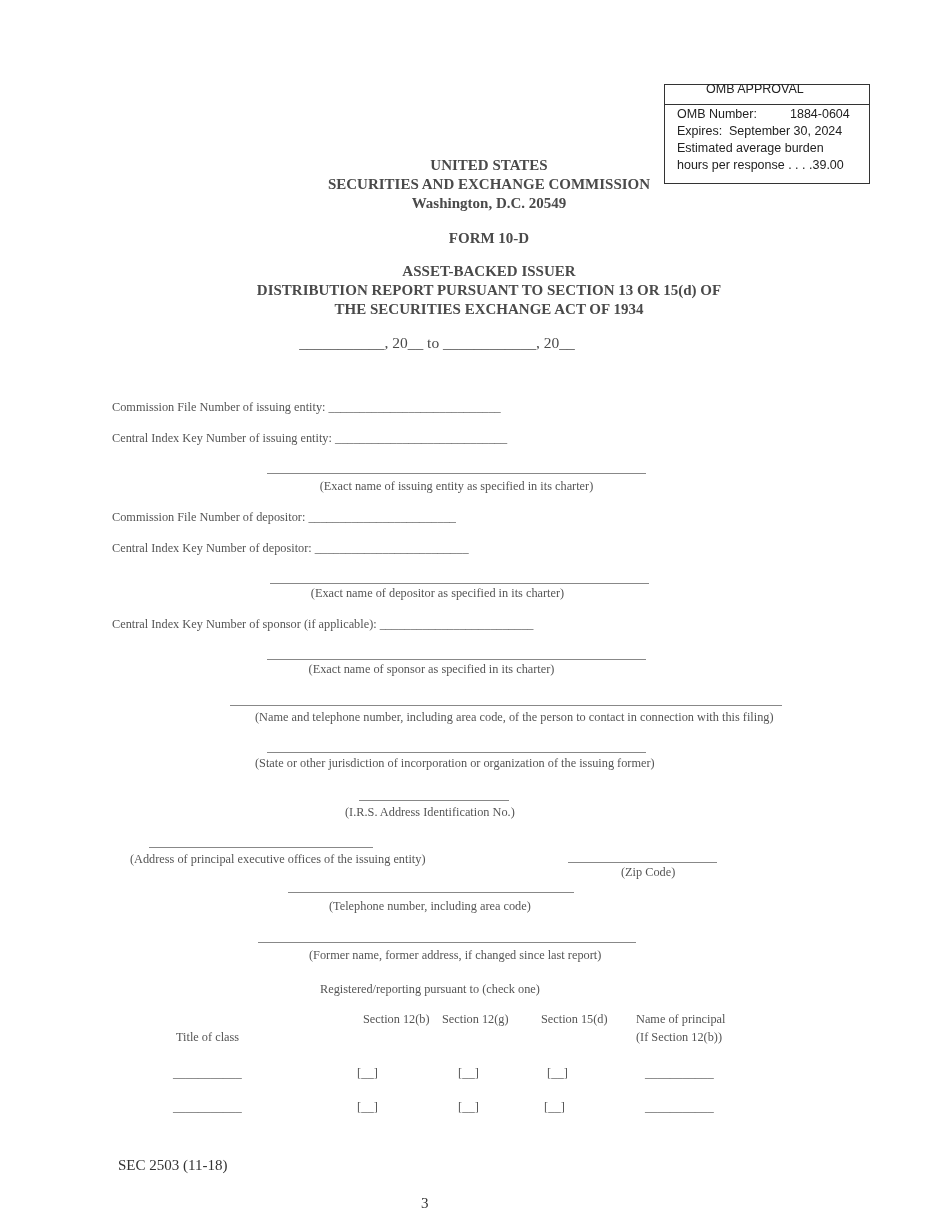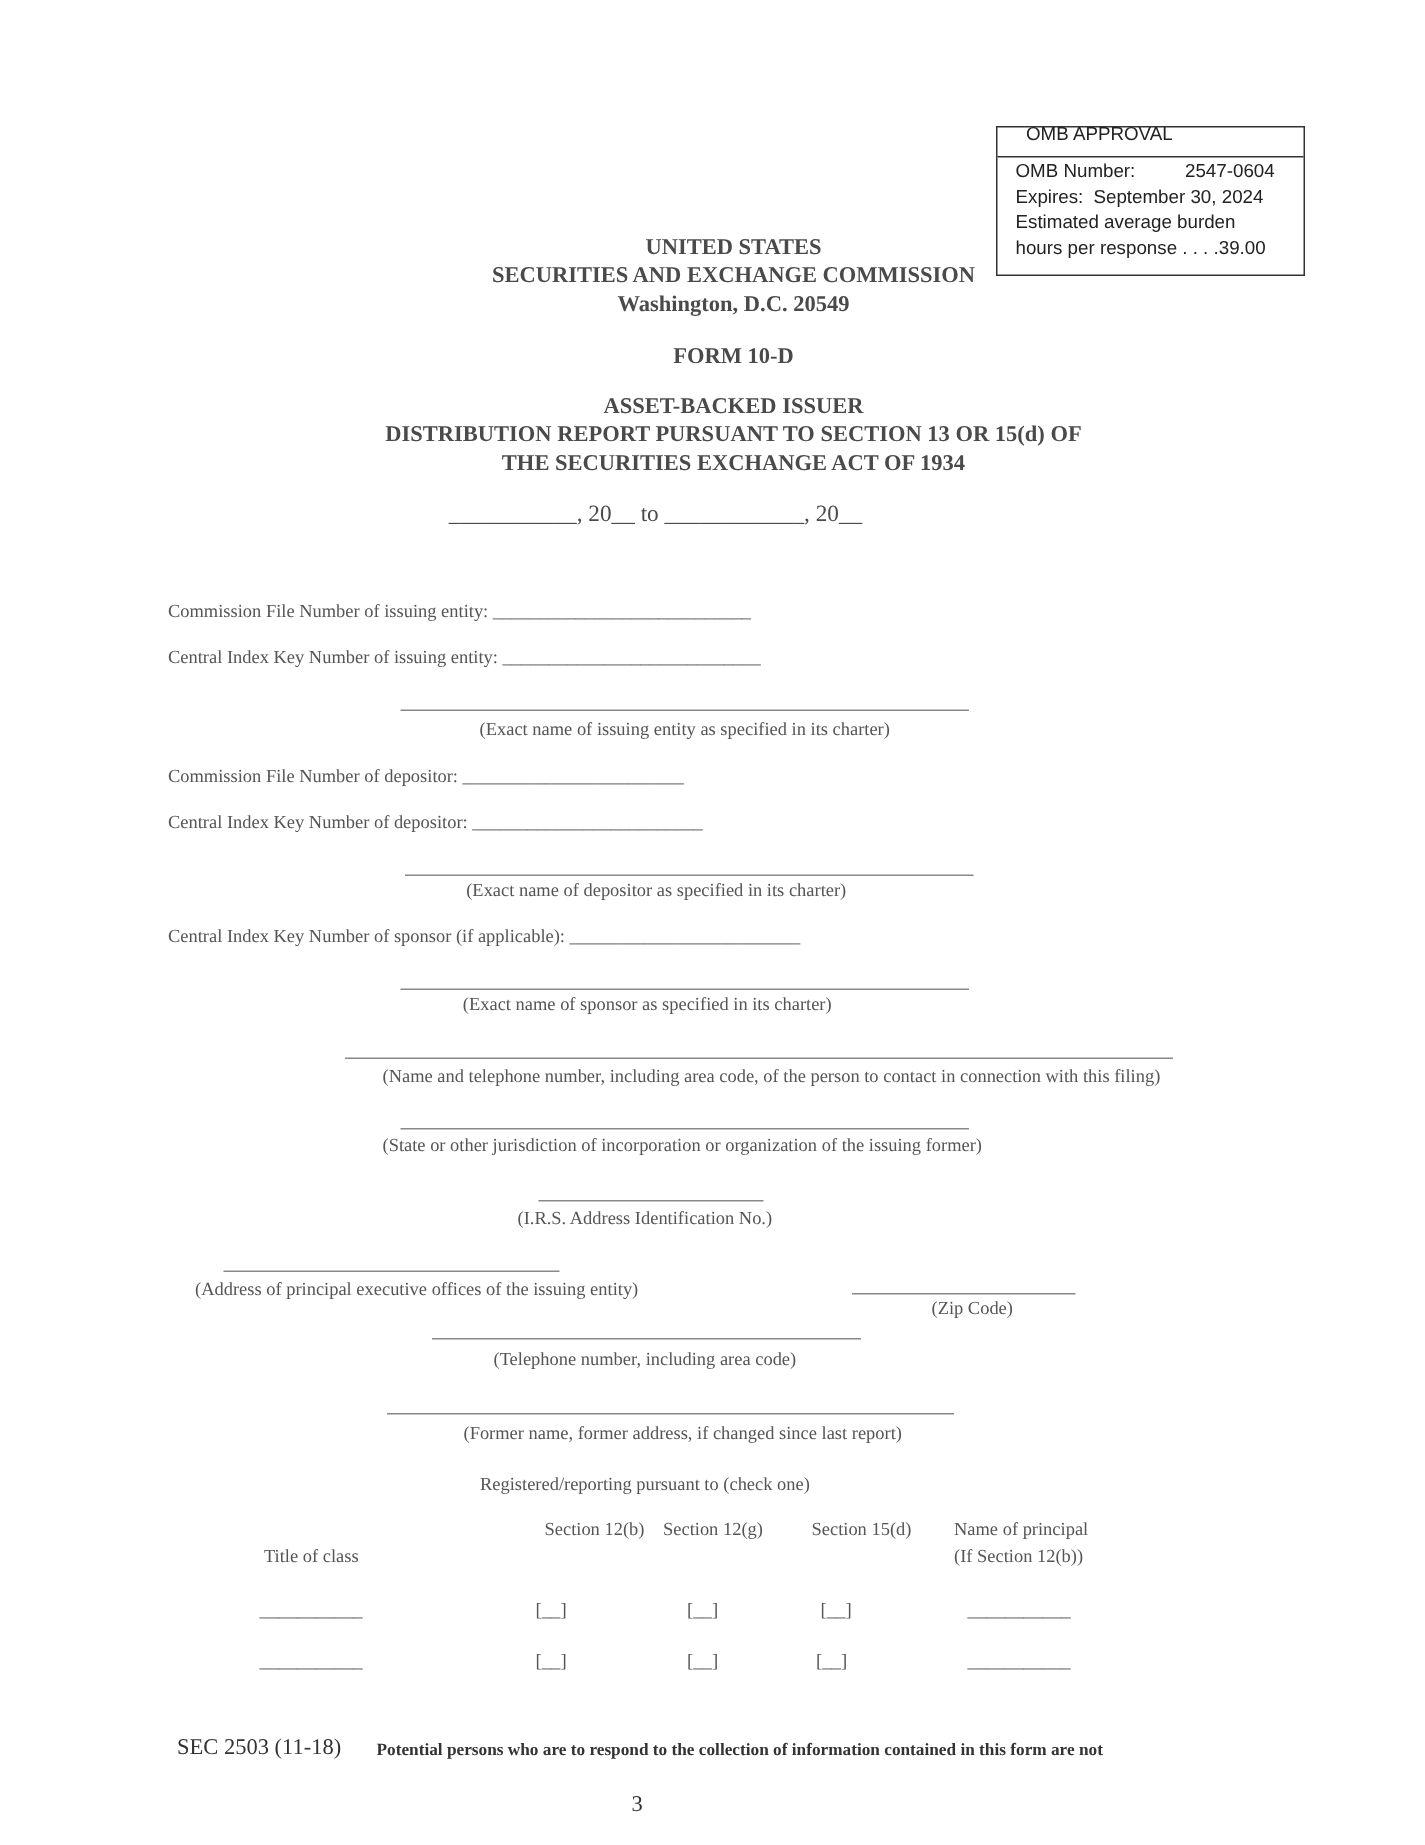--- a/index.html
+++ b/index.html
@@ -5,34 +5,34 @@
   html, body { margin:0; padding:0; background:#fff; }
   body { width:950px; height:1230px; position:relative; overflow:hidden;
          font-family:"Liberation Serif", serif; color:#4a4a4a; }
   .abs { position:absolute; white-space:nowrap; }
   .c { text-align:center; }
   .hdr { font-weight:bold; font-size:15px; color:#4a4a4a; line-height:19px; }
   .sm { font-size:12.3px; color:#555; }
   .line { position:absolute; border-top:1px solid #888; height:0; }
   .omb { position:absolute; left:664px; top:84px; width:204px; height:98px; border:1.5px solid #333;
          font-family:"Liberation Sans", sans-serif; font-size:12.5px; color:#222; }
-  .omb .t { position:absolute; left:19px; top:-3px; }
+  .omb .t { position:absolute; left:41px; top:-3px; }
   .omb .rule { position:absolute; left:0; right:0; top:19px; border-top:1.5px solid #333; }
   .omb .row { position:absolute; left:12px; }
   .cb { position:absolute; font-size:12.5px; color:#555; }
   .footnote { font-weight:bold; font-size:11.5px; color:#333; line-height:17px; }
 </style>
 </head>
 <body>
 
 <div class="omb">
   <span class="t">OMB APPROVAL</span>
   <div class="rule"></div>
   <span class="row" style="top:22px">OMB Number:</span>
-  <span class="row" style="top:22px;left:125px">2547-0604</span>
+  <span class="row" style="top:22px;left:125px">1884-0604</span>
   <span class="row" style="top:39px">Expires:</span>
   <span class="row" style="top:39px;left:64px">September 30, 2024</span>
   <span class="row" style="top:56px">Estimated average burden</span>
   <span class="row" style="top:73px">hours per response . . . .39.00</span>
 </div>
 
 <div class="abs c hdr" style="left:0;width:978px;top:156px">
   <div>UNITED STATES</div>
   <div>SECURITIES AND EXCHANGE COMMISSION</div>
   <div>Washington, D.C. 20549</div>
@@ -102,15 +102,14 @@
 <div class="cb" style="left:645px;top:1066px">___________</div>
 
 <div class="cb" style="left:173px;top:1100px">___________</div>
 <div class="cb" style="left:357px;top:1100px">[__]</div>
 <div class="cb" style="left:458px;top:1100px">[__]</div>
 <div class="cb" style="left:544px;top:1100px">[__]</div>
 <div class="cb" style="left:645px;top:1100px">___________</div>
 
 <div class="abs" style="left:118px;top:1157px;font-size:15px;color:#333">SEC 2503 (11-18)</div>
 <div class="abs footnote" style="left:251px;top:1159px">
-  <div>Potential persons who are to respond to the collection of information contained in this form are not</div>
 </div>
 <div class="abs" style="left:421px;top:1195px;font-size:15px;color:#333">3</div>
 
 </body></html>

